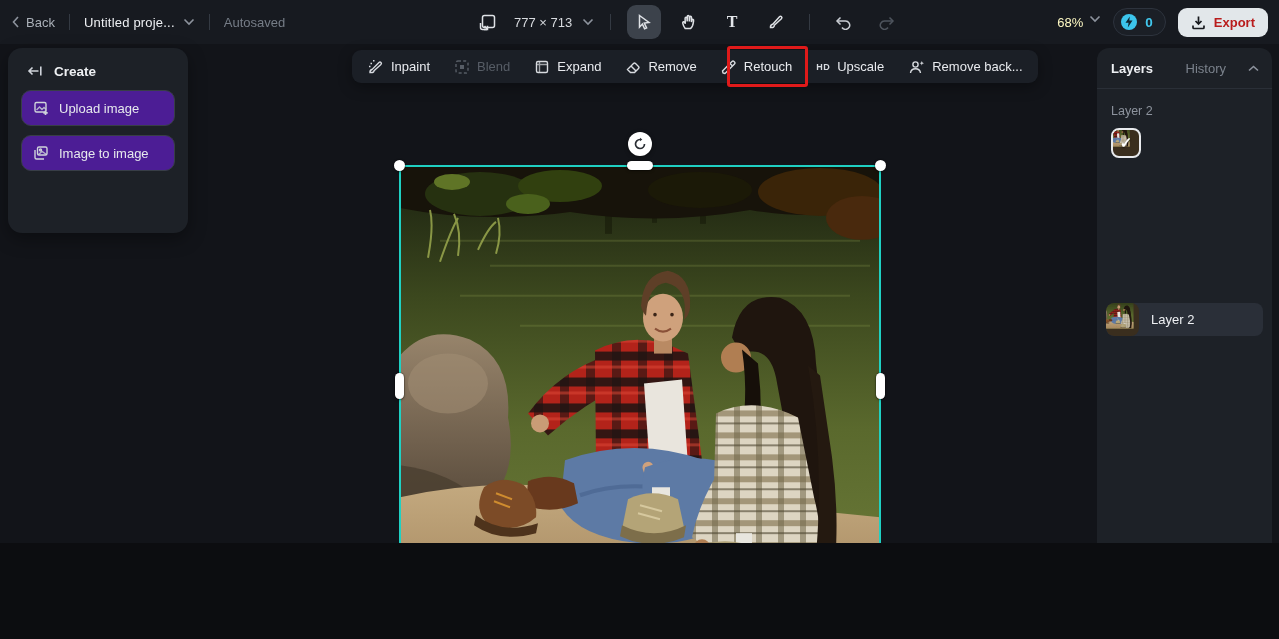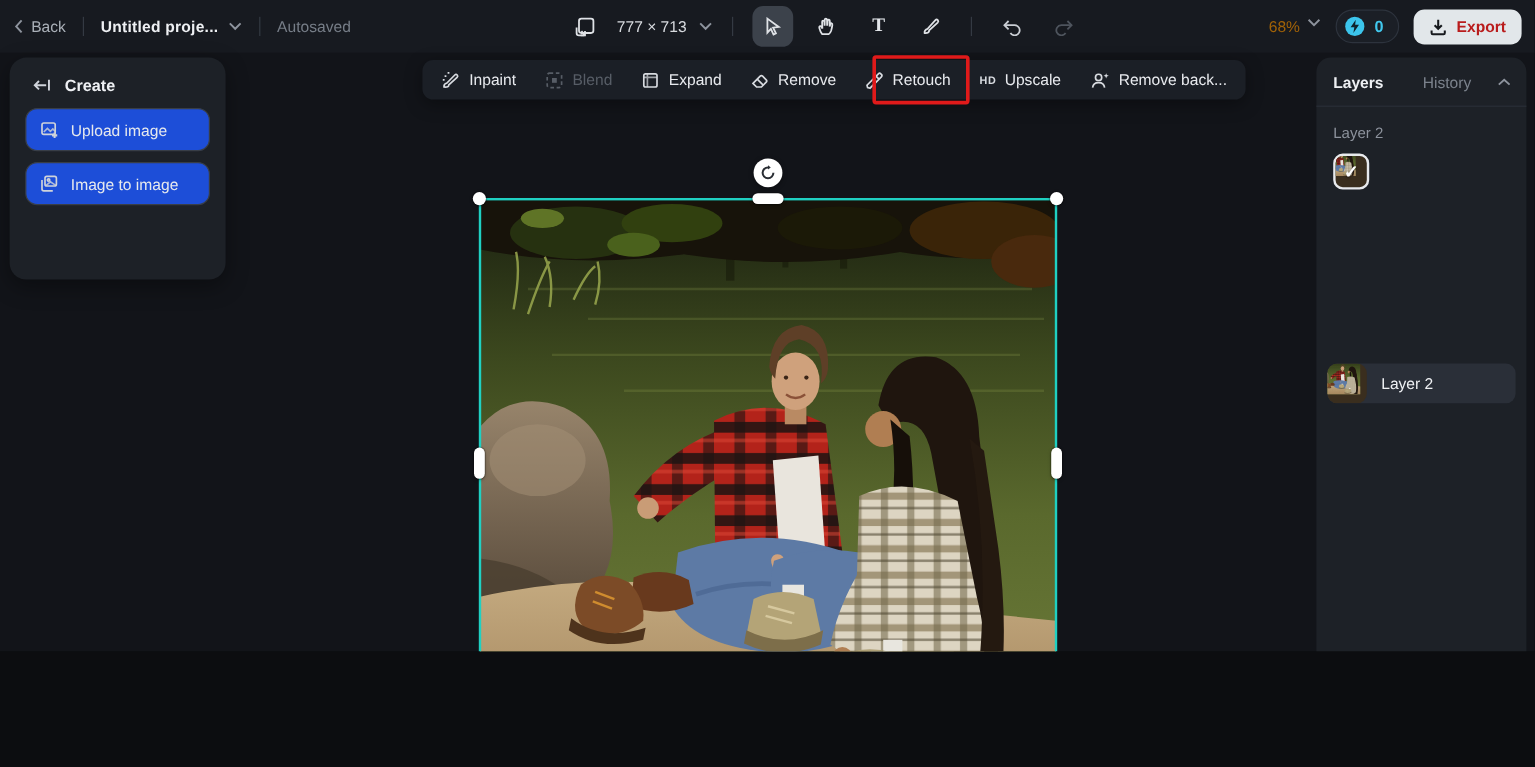--- a/index.html
+++ b/index.html
@@ -13,31 +13,31 @@
   .icon { flex:0 0 auto; }
 
   
   .topbar { position:absolute; top:0; left:0; width:100%; height:44px; background:#171a20; }
   .tb-group { position:absolute; top:0; height:44px; display:flex; align-items:center; }
   .tb-left { left:12px; gap:8px; }
   .tb-center { left:470px; gap:10px; }
   .tb-right { right:11px; gap:12px; }
   .tb-divider { width:1px; height:16px; background:#343a43; margin:0 6px; }
   .back-btn { display:flex; align-items:center; gap:6px; color:#aab0b8; cursor:pointer; }
-  .proj-name { font-weight:bold; color:#eef0f3; letter-spacing:.2px; }
+  .proj-name { font-weight:normal; color:#eef0f3; letter-spacing:.2px; }
   .autosaved { color:#767d87; }
   .chev { stroke:#8d939d; stroke-width:1.6; fill:none; }
   .size-label { color:#d7dade; }
   .tool-btn { width:34px; height:34px; border-radius:9px; display:grid; place-items:center; color:#d6d9de; cursor:pointer; }
   .tool-btn.active { background:#3c424b; }
   .tool-btn svg { stroke:#dfe2e6; fill:none; stroke-width:1.5; }
   .tool-text-glyph { font-size:16px; color:#e3e6ea; font-weight:bold; font-family:"Liberation Serif", serif; }
   .undo svg { stroke:#c9cdd3; }
   .redo svg { stroke:#4e545d; }
-  .zoom-ctl { display:flex; gap:6px; color:#a16207; cursor:pointer; }
+  .zoom-ctl { display:flex; gap:6px; color:#fef9c3; cursor:pointer; }
   .credits-pill { display:flex; align-items:center; gap:7px; height:28px; padding:0 12px 0 6px;
     border:1px solid #2d333d; border-radius:16px; background:#1b1f26; cursor:pointer; }
   .credits-count { color:#41c8ee; font-weight:bold; font-size:13.5px; }
   .export-btn { display:flex; align-items:center; gap:8px; height:29px; padding:0 13px;
     background:#e2e7ea; color:#b91c1c; border-radius:9px; font-weight:bold; cursor:pointer; }
   .export-btn svg { stroke:#16191d; fill:none; stroke-width:1.7; }
 
   
   .edit-toolbar { position:absolute; left:352px; top:50px; height:33px; background:#1b1f26;
     border-radius:9px; display:flex; align-items:center; padding:0 15px; gap:24px;
@@ -49,21 +49,21 @@
   .hd-glyph { font-size:9px; font-weight:bold; letter-spacing:.5px; color:#d8dbe0; border-radius:2px; }
   .annotation-box { position:absolute; left:727px; top:46px; width:81px; height:41px;
     border:3px solid #e01a1a; border-radius:3px; z-index:30; pointer-events:none; }
 
   
   .create-panel { position:absolute; left:8px; top:48px; width:180px; height:185px;
     background:#1d2127; border-radius:14px; box-shadow:0 6px 18px rgba(0,0,0,.35); z-index:10; }
   .cp-header { display:flex; align-items:flex-end; gap:11px; padding:15px 16px 11px 19px; }
   .cp-title { font-weight:bold; font-size:13.5px; color:#eef0f3; }
   .cp-buttons { display:flex; flex-direction:column; gap:9px; padding:0 13px; }
-  .cp-btn { height:36px; background:#1d4ed8; border:1px solid #383e47; border-radius:10px;
+  .cp-btn { height:36px; background:#4c1d95; border:1px solid #383e47; border-radius:10px;
     display:flex; align-items:center; gap:10px; padding:0 11px; color:#e6e9ed; cursor:pointer; }
   .cp-btn svg { stroke:#cfd3da; fill:none; stroke-width:1.4; }
   .cp-header svg { stroke:#cfd3da; fill:none; stroke-width:1.6; }
 
   .help-btn { position:absolute; left:15px; top:585px; width:40px; height:40px; background:#232830;
     border-radius:12px; display:grid; place-items:center; cursor:pointer; z-index:10; }
   .help-ring { width:18px; height:18px; border:1.5px solid #ced2d9; border-radius:50%;
     display:grid; place-items:center; font-size:11px; color:#ced2d9; font-weight:bold; }
 
   

